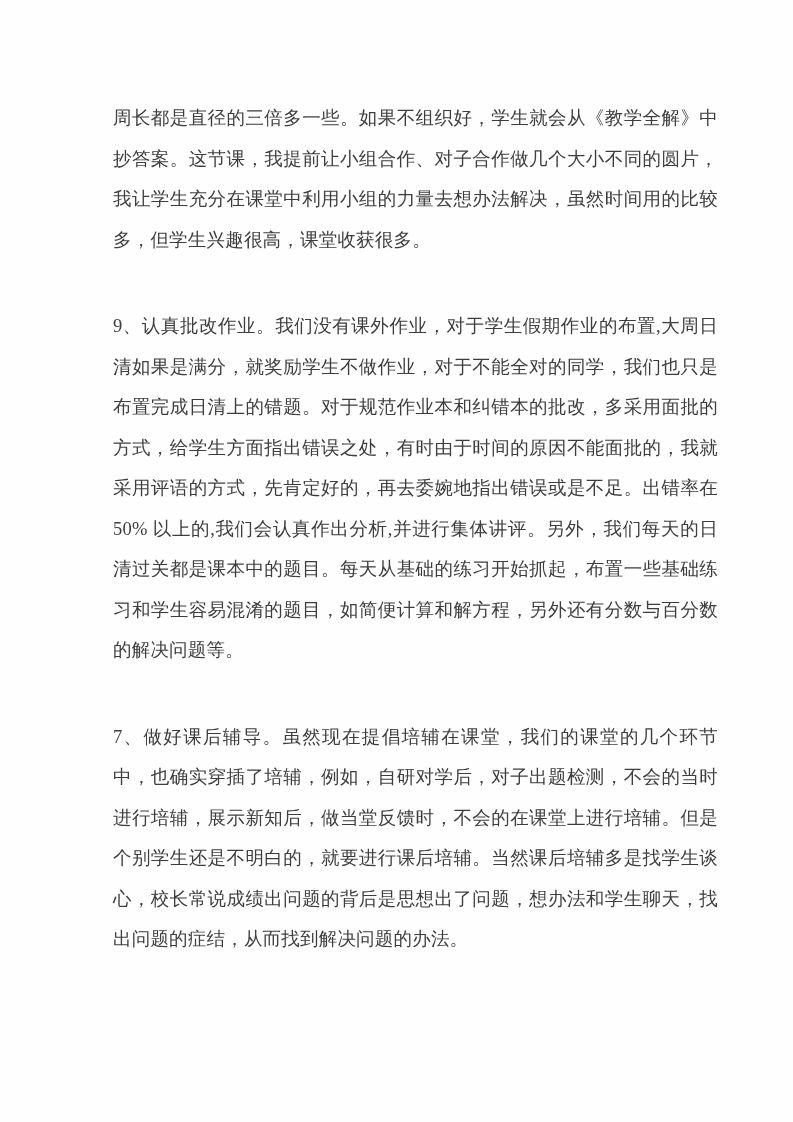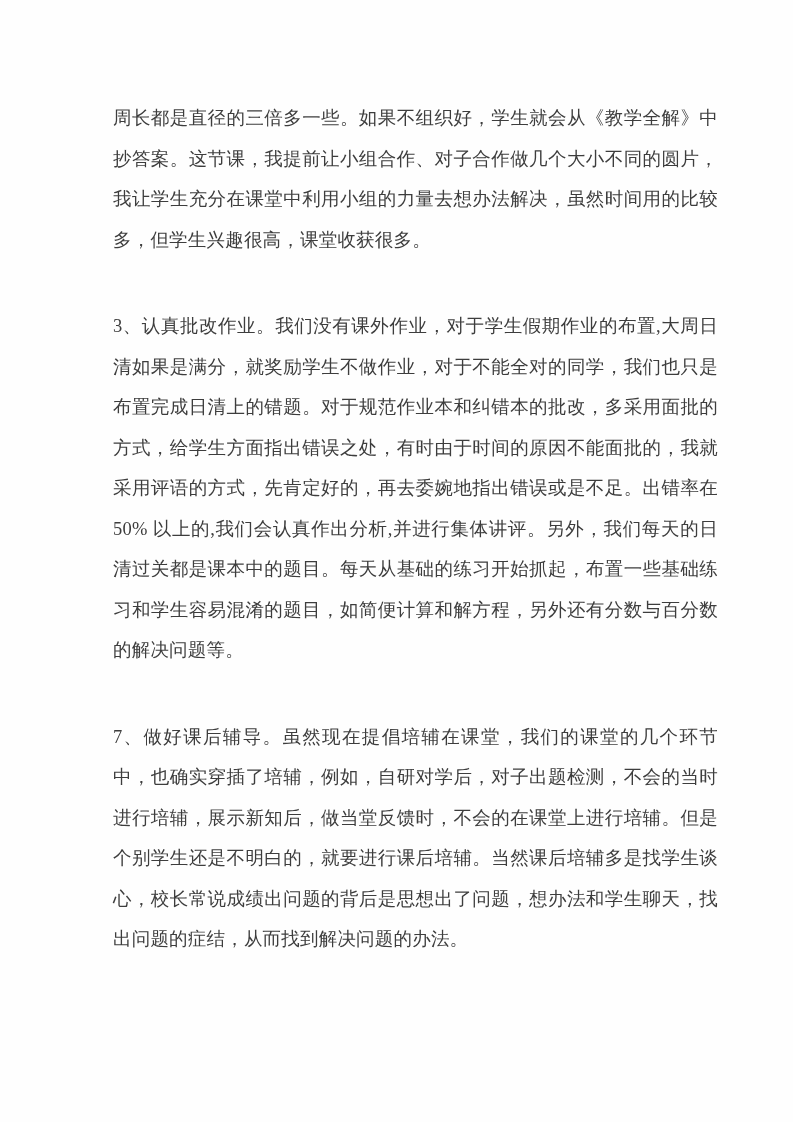--- a/index.html
+++ b/index.html
@@ -27,15 +27,15 @@
     text-justify: inter-character;
     letter-spacing: 0.2px;
     word-break: break-all;
   }
 </style>
 </head>
 <body>
 
 <div class="page">
   <p>周长都是直径的三倍多一些。如果不组织好，学生就会从《教学全解》中抄答案。这节课，我提前让小组合作、对子合作做几个大小不同的圆片，我让学生充分在课堂中利用小组的力量去想办法解决，虽然时间用的比较多，但学生兴趣很高，课堂收获很多。</p>
-  <p>3、认真批改作业。我们没有课外作业，对于学生假期作业的布置,大周日清如果是满分，就奖励学生不做作业，对于不能全对的同学，我们也只是布置完成日清上的错题。对于规范作业本和纠错本的批改，多采用面批的方式，给学生方面指出错误之处，有时由于时间的原因不能面批的，我就采用评语的方式，先肯定好的，再去委婉地指出错误或是不足。出错率在 50% 以上的,我们会认真作出分析,并进行集体讲评。另外，我们每天的日清过关都是课本中的题目。每天从基础的练习开始抓起，布置一些基础练习和学生容易混淆的题目，如简便计算和解方程，另外还有分数与百分数的解决问题等。</p>
+  <p>9、认真批改作业。我们没有课外作业，对于学生假期作业的布置,大周日清如果是满分，就奖励学生不做作业，对于不能全对的同学，我们也只是布置完成日清上的错题。对于规范作业本和纠错本的批改，多采用面批的方式，给学生方面指出错误之处，有时由于时间的原因不能面批的，我就采用评语的方式，先肯定好的，再去委婉地指出错误或是不足。出错率在 50% 以上的,我们会认真作出分析,并进行集体讲评。另外，我们每天的日清过关都是课本中的题目。每天从基础的练习开始抓起，布置一些基础练习和学生容易混淆的题目，如简便计算和解方程，另外还有分数与百分数的解决问题等。</p>
   <p>7、做好课后辅导。虽然现在提倡培辅在课堂，我们的课堂的几个环节中，也确实穿插了培辅，例如，自研对学后，对子出题检测，不会的当时进行培辅，展示新知后，做当堂反馈时，不会的在课堂上进行培辅。但是个别学生还是不明白的，就要进行课后培辅。当然课后培辅多是找学生谈心，校长常说成绩出问题的背后是思想出了问题，想办法和学生聊天，找出问题的症结，从而找到解决问题的办法。</p>
 </div>
 
 </body></html>

